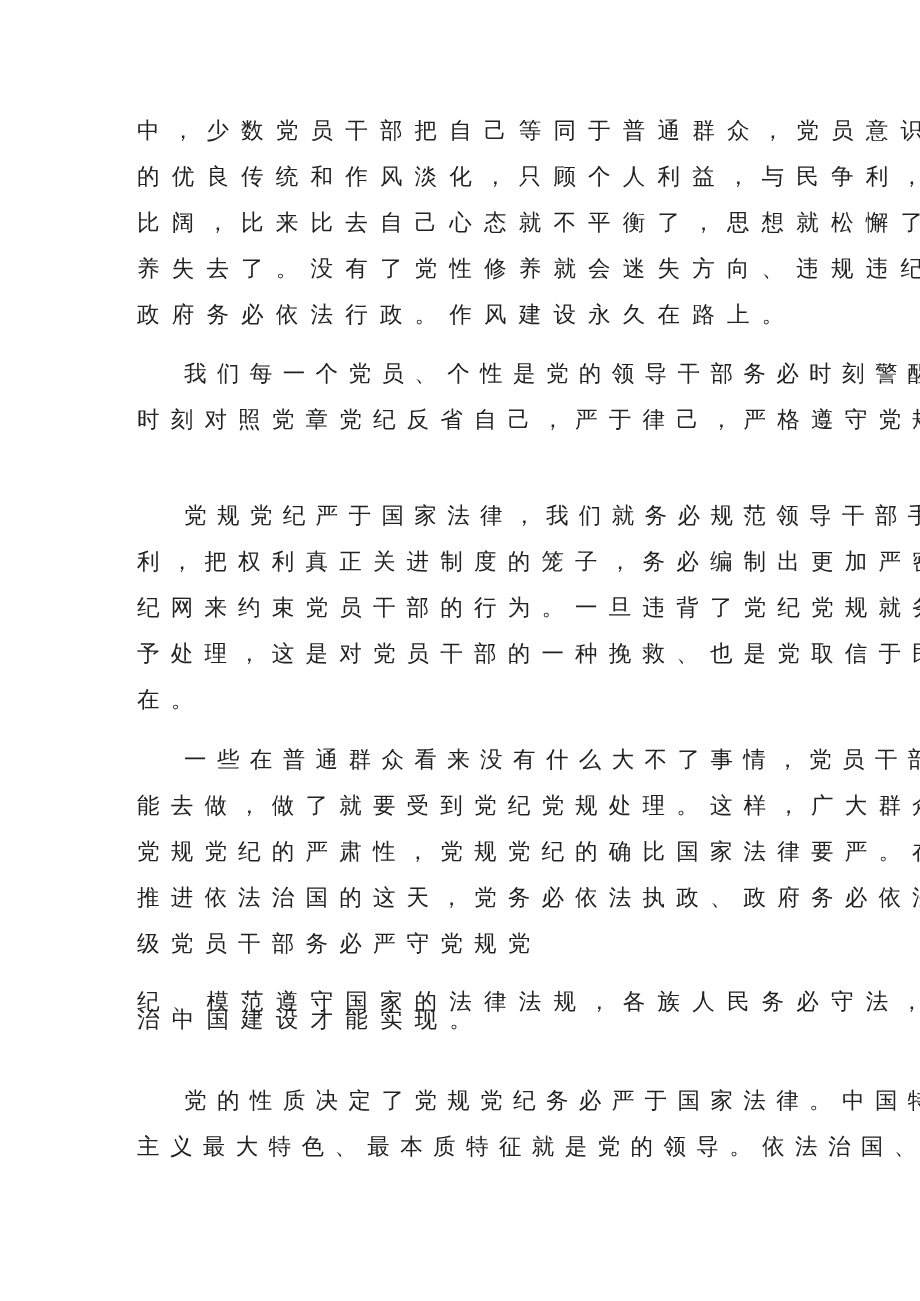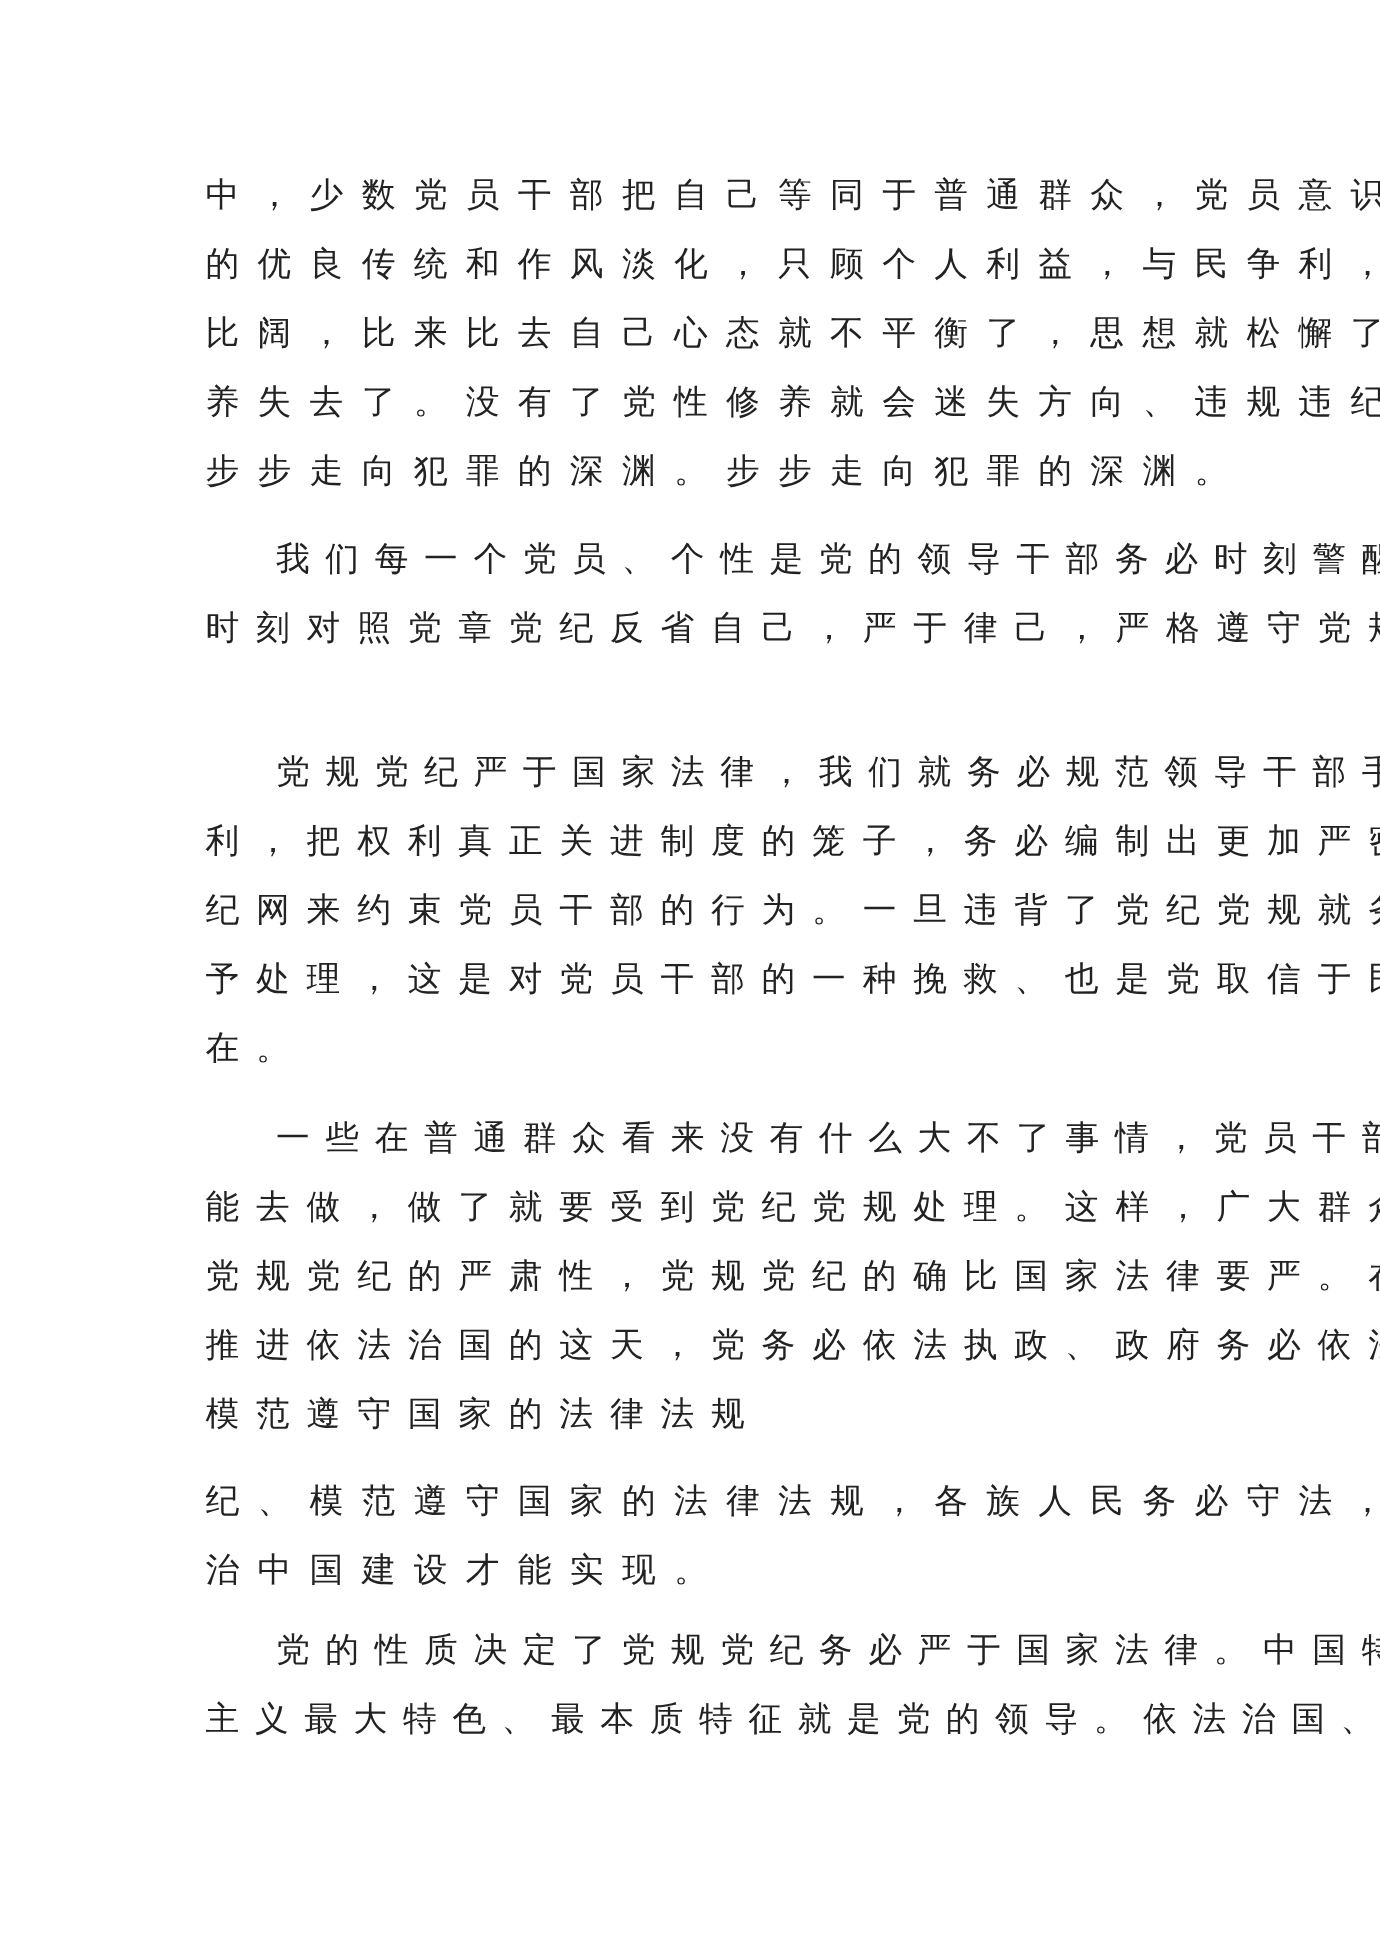--- a/index.html
+++ b/index.html
@@ -38,34 +38,34 @@
     }
   </style>
 </head>
 <body>
 
 <div class="page">
   <div class="line" style="top:115px;letter-spacing:12.2px">中，少数党员干部把自己等同于普通群众，党员意识淡薄，党</div>
   <div class="line" style="top:161px;letter-spacing:12.2px">的优良传统和作风淡化，只顾个人利益，与民争利，与老板们</div>
   <div class="line" style="top:207px;letter-spacing:12.2px">比阔，比来比去自己心态就不平衡了，思想就松懈了，党性修</div>
   <div class="line" style="top:253px;letter-spacing:12.2px">养失去了。没有了党性修养就会迷失方向、违规违纪，最终一</div>
-  <div class="line" style="top:299px;letter-spacing:12.2px">步步走向犯罪的深渊。步步走向犯罪的深渊。</div>
+  <div class="line" style="top:299px;letter-spacing:12.2px">政府务必依法行政。作风建设永久在路上。</div>
 
   <div class="line indent" style="top:358px;letter-spacing:10.4px">我们每一个党员、个性是党的领导干部务必时刻警醒自己，</div>
   <div class="line" style="top:404px;letter-spacing:11.2px">时刻对照党章党纪反省自己，严于律己，严格遵守党规党纪，才</div>
 
   <div class="line indent" style="top:500px;letter-spacing:10.4px">党规党纪严于国家法律，我们就务必规范领导干部手中的权</div>
   <div class="line" style="top:546px;letter-spacing:11.2px">利，把权利真正关进制度的笼子，务必编制出更加严密的党规党</div>
   <div class="line" style="top:592px;letter-spacing:11.2px">纪网来约束党员干部的行为。一旦违背了党纪党规就务必严格给</div>
   <div class="line" style="top:638px;letter-spacing:11.2px">予处理，这是对党员干部的一种挽救、也是党取信于民的关键所</div>
   <div class="line" style="top:684px;letter-spacing:11.2px">在。</div>
 
   <div class="line indent" style="top:744px;letter-spacing:10.4px">一些在普通群众看来没有什么大不了事情，党员干部就是不</div>
   <div class="line" style="top:790px;letter-spacing:11.2px">能去做，做了就要受到党纪党规处理。这样，广大群众才会觉得</div>
   <div class="line" style="top:836px;letter-spacing:11.2px">党规党纪的严肃性，党规党纪的确比国家法律要严。在我国全面</div>
   <div class="line" style="top:882px;letter-spacing:11.2px">推进依法治国的这天，党务必依法执政、政府务必依法行政、各</div>
-  <div class="line" style="top:928px;letter-spacing:11.2px">模范遵守国家的法律法规</div>
+  <div class="line" style="top:928px;letter-spacing:11.2px">级党员干部务必严守党规党</div>
   <div class="line" style="top:986px;letter-spacing:12.2px">纪、模范遵守国家的法律法规，各族人民务必守法，如此，法</div>
-  <div class="line" style="top:1032px;letter-spacing:12.2px">治中国建设才能实现。</div>
+  <div class="line" style="top:1004px;letter-spacing:12.2px">治中国建设才能实现。</div>
 
   <div class="line indent" style="top:1085px;letter-spacing:10.4px">党的性质决定了党规党纪务必严于国家法律。中国特色社会</div>
   <div class="line" style="top:1131px;letter-spacing:10.4px">主义最大特色、最本质特征就是党的领导。依法治国、依法执政，</div>
 </div>
 
 </body></html>

